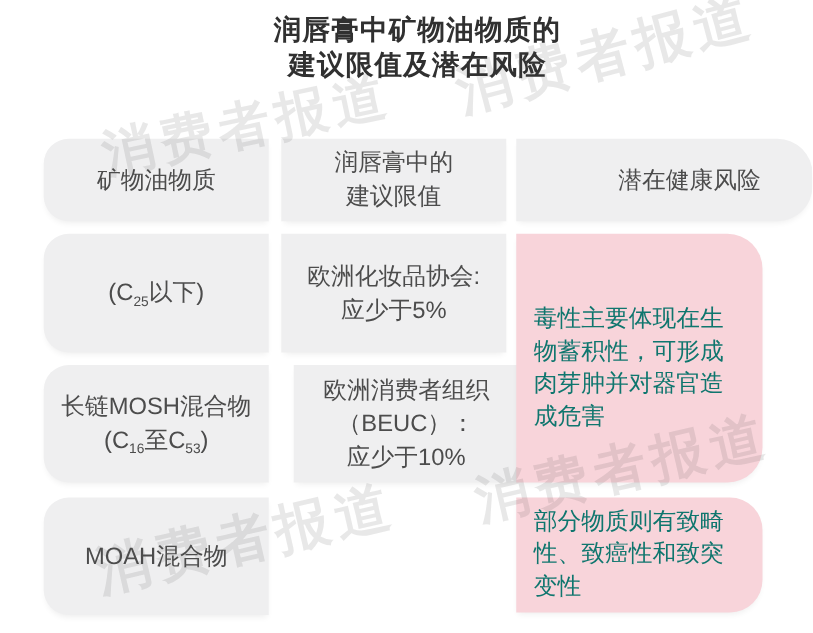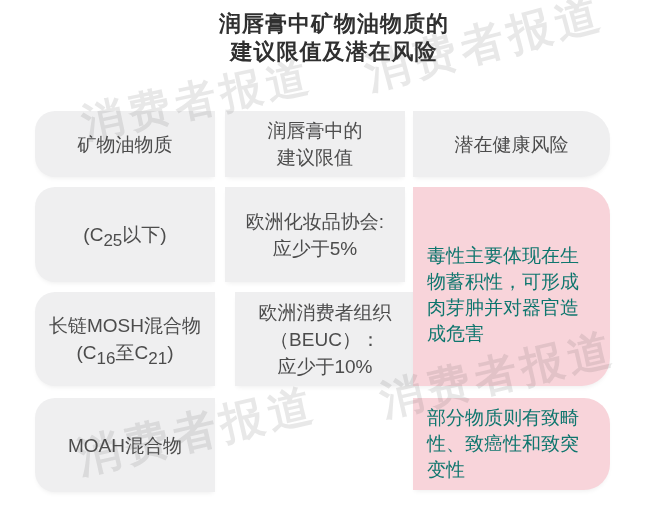--- a/index.html
+++ b/index.html
@@ -23,30 +23,30 @@
     background:#efeff0;
     display:flex;flex-direction:column;
     justify-content:center;align-items:center;
     text-align:center;
     font-size:19px;color:#4c4c4c;line-height:27px;
     white-space:pre-line;
     box-shadow:0 3px 5px -2px rgba(0,0,0,0.07);
     z-index:1;
   }
   .round-left{border-radius:20px 0 0 20px;}
-  .round-right{border-radius:0 28px 28px 0;}
+  .round-right{border-radius:0 28px 28px 0;padding-left:40px;}
   .round-right-sm{border-radius:0 26px 26px 0;}
   .pink{
     background:#f8d4da;
     align-items:flex-start;text-align:left;
     padding:0 10px 0 14px;box-sizing:border-box;
     color:#0f766e;line-height:26px;
   }
   .header-cell{height:66px;top:111px;}
-  sub{font-size:17px;line-height:0;}
+  sub{font-size:11px;line-height:0;}
   .formula-line{white-space:nowrap;}
   .watermark{
     position:absolute;
     font-size:44px;font-weight:700;
     color:rgba(80,80,80,0.13);
     letter-spacing:5px;white-space:nowrap;
     z-index:5;pointer-events:none;
   }
   .wm1{left:362px;top:14px;transform:rotate(-15deg);}
   .wm2{left:80px;top:72px;font-size:42px;transform:rotate(-12deg);}
@@ -75,21 +75,21 @@
   <div class="cell round-left" style="left:35px;top:187px;width:180px;height:95px;">
     <span class="formula-line"><span>(C</span><sub>25</sub><span>以下)</span></span>
   </div>
   <div class="cell" style="left:225px;top:187px;width:180px;height:95px;justify-content:center;">
     <span>欧洲化妆品协会:
 应少于5%</span>
   </div>
 
   <div class="cell round-left" style="left:35px;top:292px;width:180px;height:94px;">
     <span>长链MOSH混合物</span>
-    <span class="formula-line"><span>(C</span><sub>16</sub><span>至C</span><sub>21</sub><span>)</span></span>
+    <span class="formula-line"><span>(C</span><sub>16</sub><span>至C</span><sub>53</sub><span>)</span></span>
   </div>
   <div class="cell" style="left:235px;top:292px;width:180px;height:94px;">
     <span>欧洲消费者组织
 （BEUC）：
 应少于10%</span>
   </div>
 
   <div class="cell pink round-right" style="left:413px;top:187px;width:197px;height:199px;padding-top:16px;">
     <span>毒性主要体现在生
 物蓄积性，可形成

